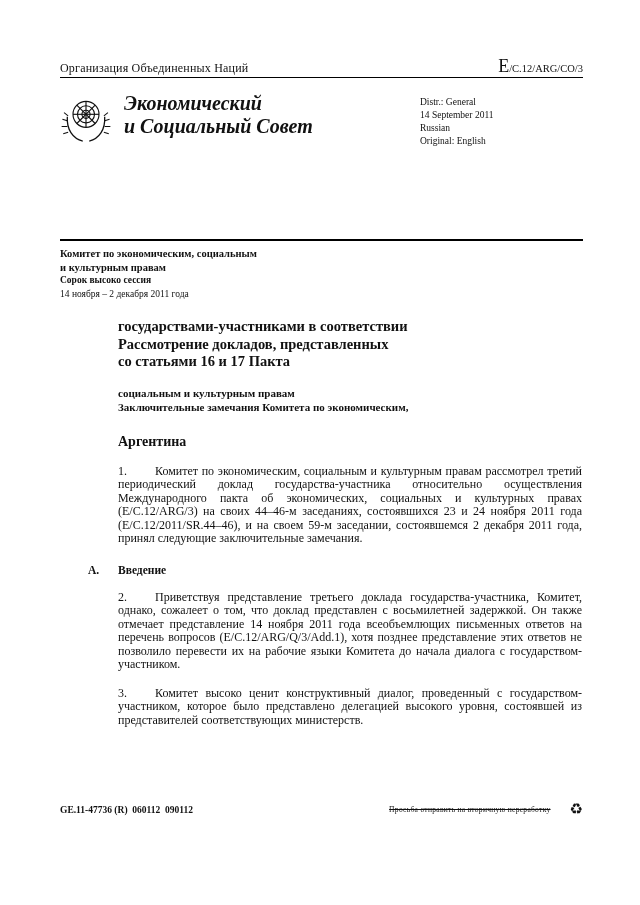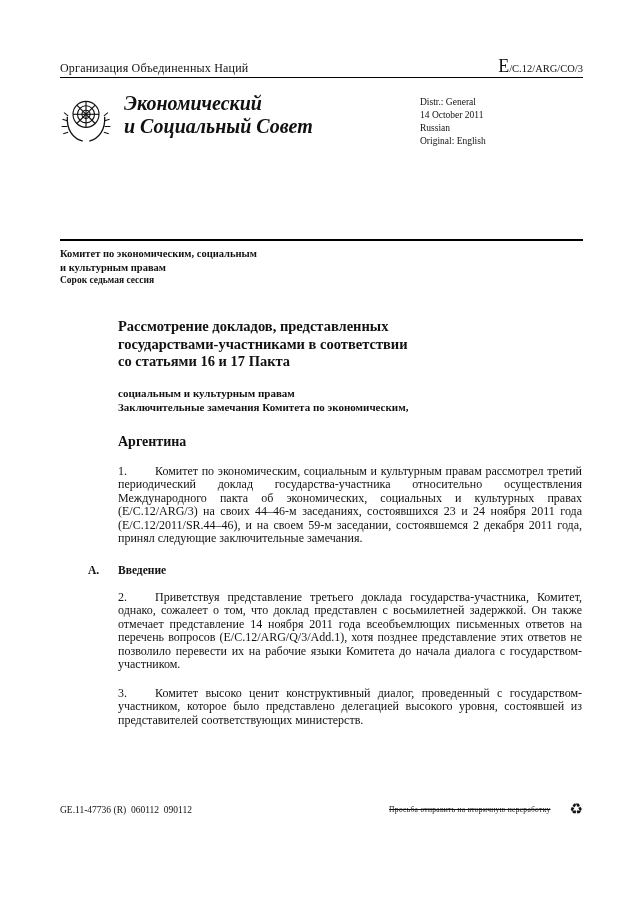--- a/index.html
+++ b/index.html
@@ -58,21 +58,21 @@
   .pnum { display:inline-block; width:37px; }
   .section-heading {
     position:relative;
     margin-top:18px;
     font-size:11.5px; font-weight:bold;
   }
   .section-heading .label { position:absolute; left:-30px; }
   
   .footer-left {
     position:absolute; top:797px; left:60px;
-    font-size:9.5px; white-space:pre;
+    font-size:9.5px; white-space:pre;font-weight:bold;
   }
   .footer-right {
     position:absolute; top:794px; right:57px;
     display:flex; align-items:center; gap:19px;
   }
   .recycle-note { font-size:7.5px; letter-spacing:.3px; text-decoration:line-through; }
   .recycle-icon { font-size:15px; line-height:1; }
 </style>
 </head>
 <body>
@@ -112,38 +112,39 @@
           <line x1="54" y1="27" x2="59" y2="23"></line>
         </g>
       </svg>
     </div>
     <div class="council-title">
       <div>Экономический</div>
       <div>и Социальный Совет</div>
     </div>
     <div class="distr-block">
       <div>Distr.: General</div>
-      <div>14 October 2011</div>
+      <div>14 September 2011</div>
       <div>Russian</div>
       <div>Original: English</div>
     </div>
   </div>
 
   <div class="rule-thick"></div>
 
   <div class="committee">
     <div class="name">Комитет по экономическим, социальным</div>
     <div class="name">и культурным правам</div>
-    <div class="session">Сорок седьмая сессия</div>
+    <div class="session">Сорок высоко сессия</div>
+    <div class="dates">14 ноября – 2 декабря 2011 года</div>
   </div>
 
   <div class="content">
     <div class="report-title">
+      <div>государствами-участниками в соответствии</div>
       <div>Рассмотрение докладов, представленных</div>
-      <div>государствами-участниками в соответствии</div>
       <div>со статьями 16 и 17 Пакта</div>
     </div>
     <div class="subtitle">
       <div>социальным и культурным правам</div>
       <div>Заключительные замечания Комитета по экономическим,</div>
     </div>
     <div class="country">Аргентина</div>
 
     <p class="para"><span class="pnum">1.</span><span>Комитет по экономическим, социальным и культурным правам рассмотрел третий периодический доклад государства-участника относительно осуществления Международного пакта об экономических, социальных и культурных правах (E/C.12/ARG/3) на своих 44–46-м заседаниях, состоявшихся 23 и 24 ноября 2011 года (E/C.12/2011/SR.44–46), и на своем 59-м заседании, состоявшемся 2 декабря 2011 года, принял следующие заключительные замечания.</span></p>
 

